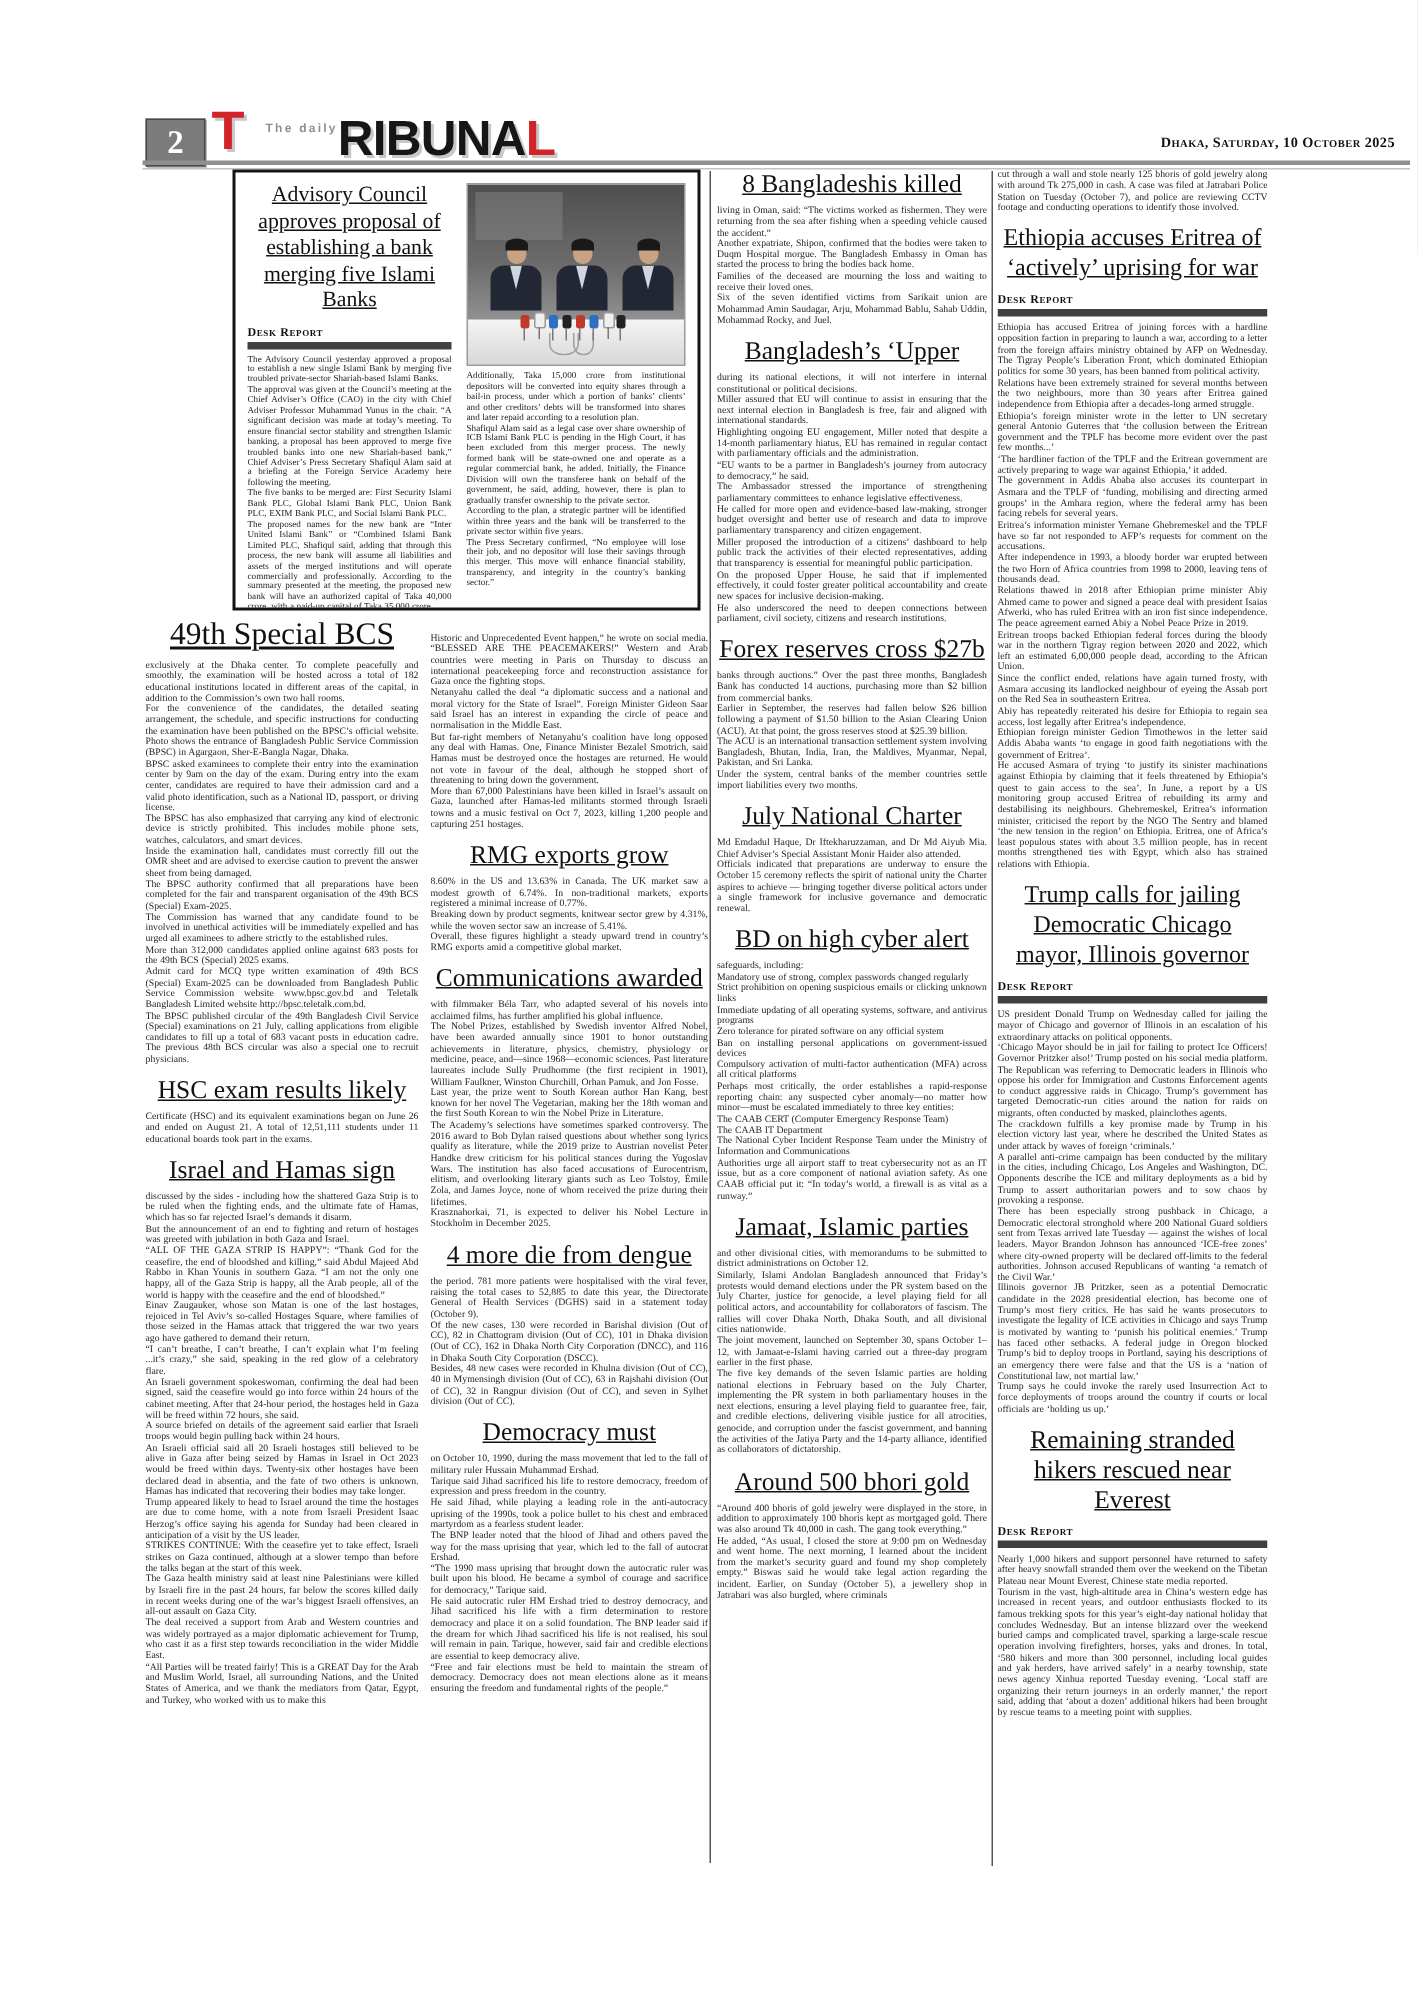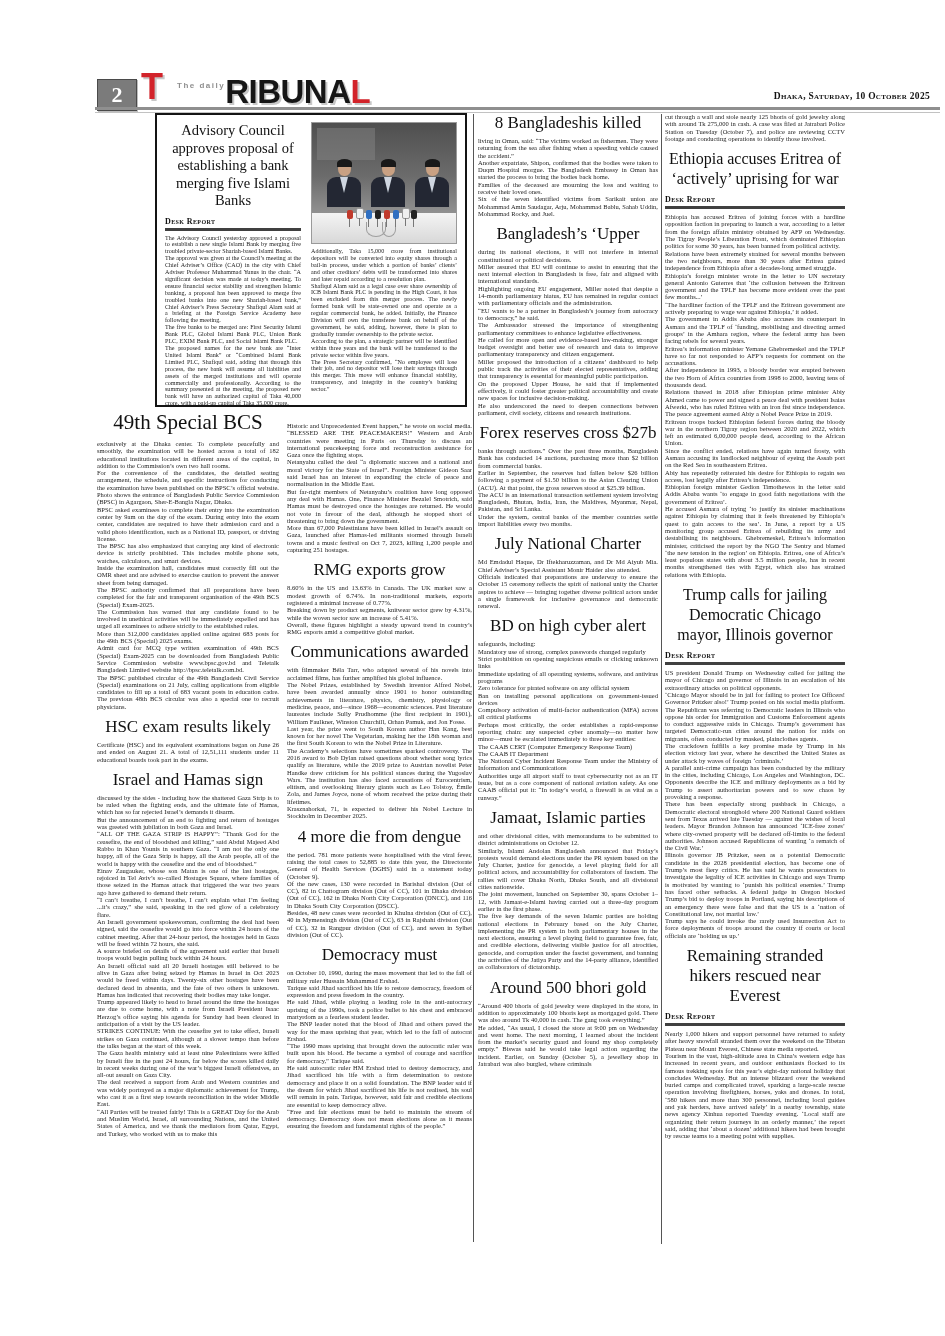--- a/index.html
+++ b/index.html
@@ -18,23 +18,23 @@
   .logo-main{font-family:"Liberation Sans",sans-serif;font-weight:900;font-size:33px;line-height:21px;
              color:#161616;letter-spacing:-.5px;text-shadow:2px 2px 0 #c8c8c8;}
   .logo-last{color:#d2232a;}
   .section-title{position:absolute;left:0;right:0;top:86px;text-align:center;
                  font:700 17px "Liberation Serif",serif;letter-spacing:1px;}
   .dateline{position:absolute;right:15px;top:91px;font:700 9.5px "Liberation Serif",serif;
             font-variant:small-caps;letter-spacing:.3px;}
   .hrule1{position:absolute;left:95px;top:107px;width:845px;height:3px;background:#8f8f8f;}
   .hrule2{position:absolute;left:95px;top:112px;width:845px;height:1px;background:#c2c2c2;}
   
-  .hl{font-weight:400;text-align:center;margin:0;padding:0;}
+  .hl{font-weight:400;text-align:center;margin:0;padding:0;text-decoration:underline;}
   .byline{font:700 8px "Liberation Serif",serif;font-variant:small-caps;letter-spacing:.4px;
-          border-bottom:3px solid #404040;padding:3px 0 2px 0;margin-bottom:4px;}
+          border-bottom:5px solid #404040;padding:3px 0 2px 0;margin-bottom:4px;}
   .body{font-size:6.5px;line-height:7.3px;text-align:justify;white-space:pre-line;
         word-spacing:.2px;color:#1c1c1c;}
   .col{position:absolute;overflow:hidden;}
   .article{margin-bottom:5px;}
   .hl-brief{font-size:17px;line-height:19px;margin:7px 0 5px 0;}
   .hl-big{font-size:21px;line-height:23px;margin:2px 0 6px 0;}
   .hl-right{font-size:16px;line-height:20px;margin:7px 0 3px 0;}
   
   .leadbox{position:absolute;left:155px;top:113px;width:312px;height:294px;border:2px solid #141414;
            padding:7px 8px;box-sizing:border-box;display:flex;gap:10px;overflow:hidden;}

